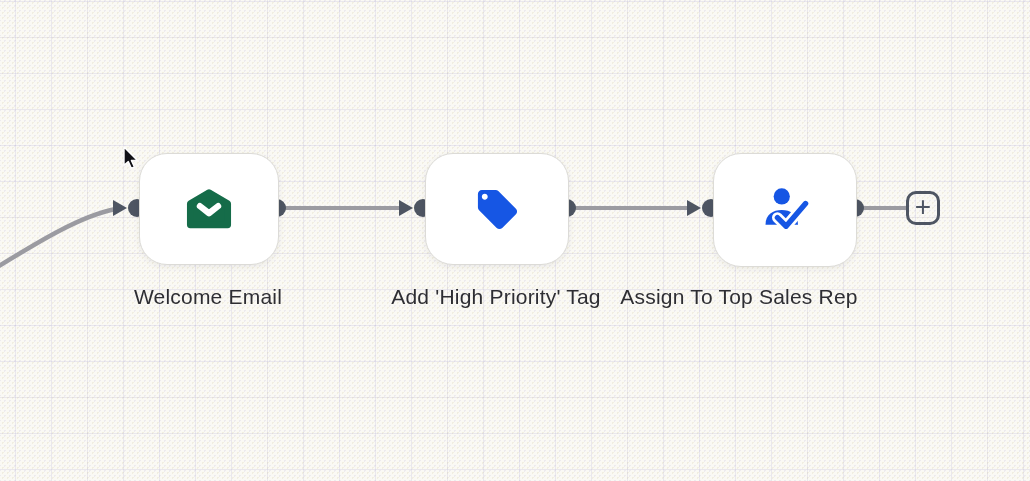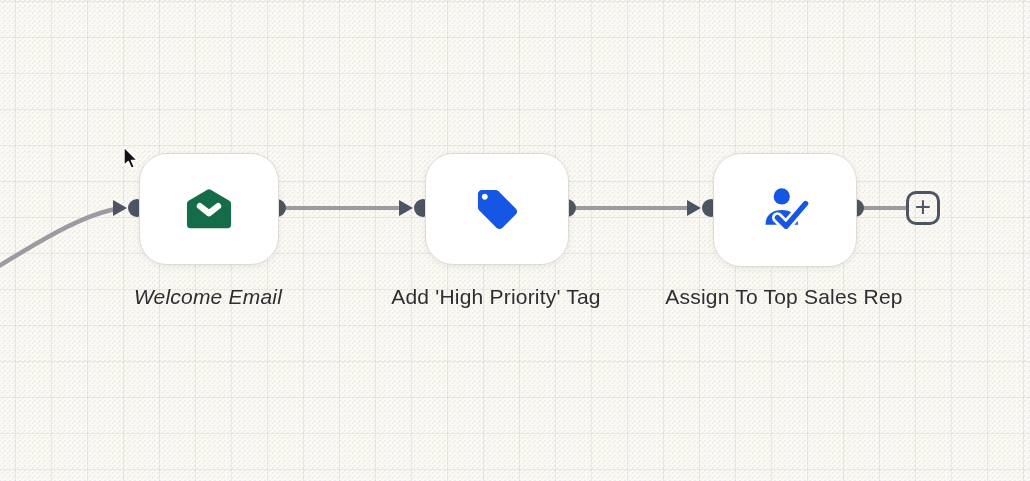--- a/index.html
+++ b/index.html
@@ -53,23 +53,23 @@
 
   
   .node-label{
     position:absolute;top:285px;
     transform:translateX(-50%);
     white-space:nowrap;
     font-size:21px;
     color:var(--label-text,#2e2e33);
     letter-spacing:.2px;
   }
-  #label-welcome{left:208px;font-style:italic;}
+  #label-welcome{left:208px;}
   #label-tag{left:496px;text-align:right;}
-  #label-assign{left:784px;}
+  #label-assign{left:739px;}
 
   
   .add-btn{
     position:absolute;left:906px;top:191px;
     width:34px;height:34px;box-sizing:border-box;
     border:3px solid var(--port-and-arrow,#4e5562);
     border-radius:10px;
     background:transparent;
     display:flex;align-items:center;justify-content:center;
     cursor:pointer;

